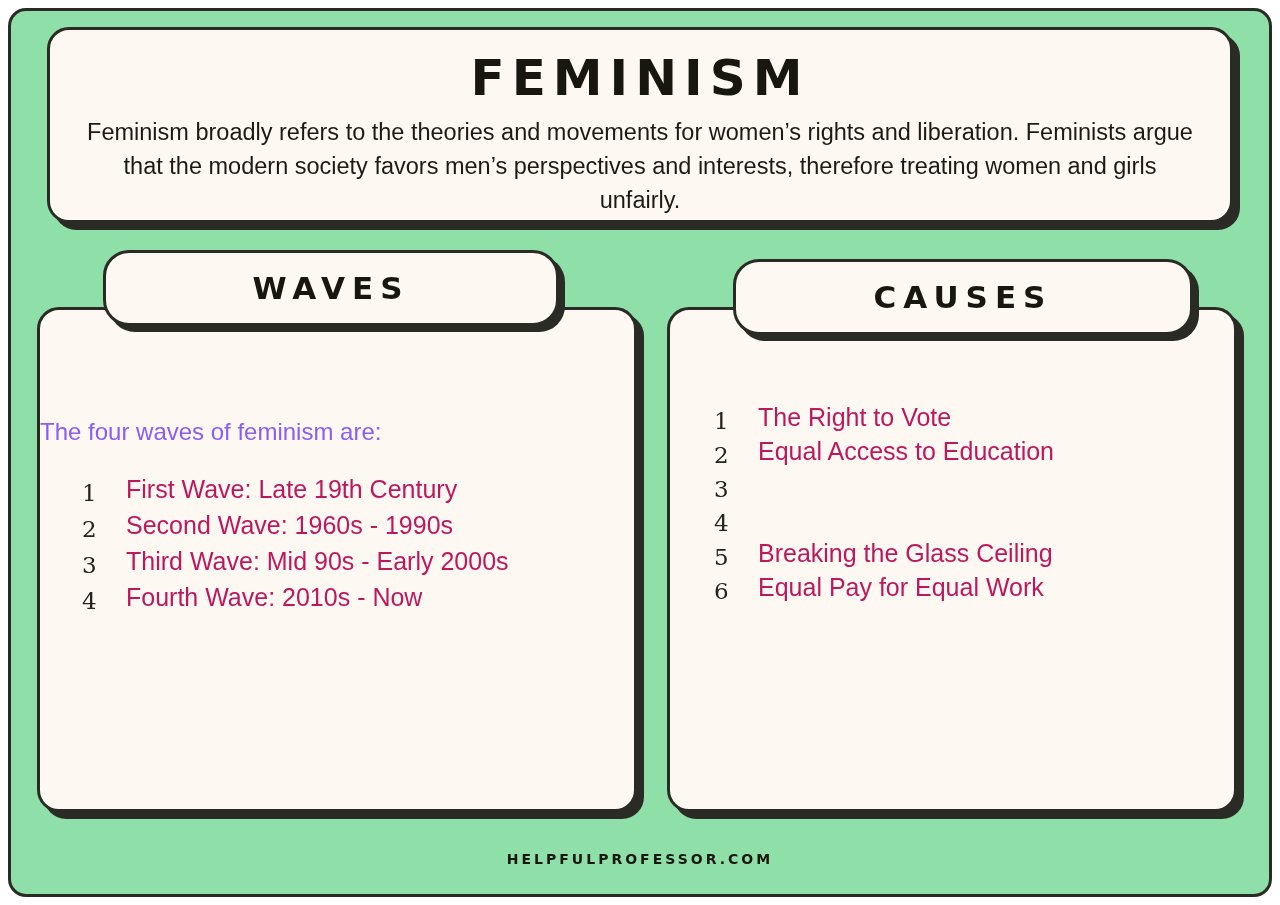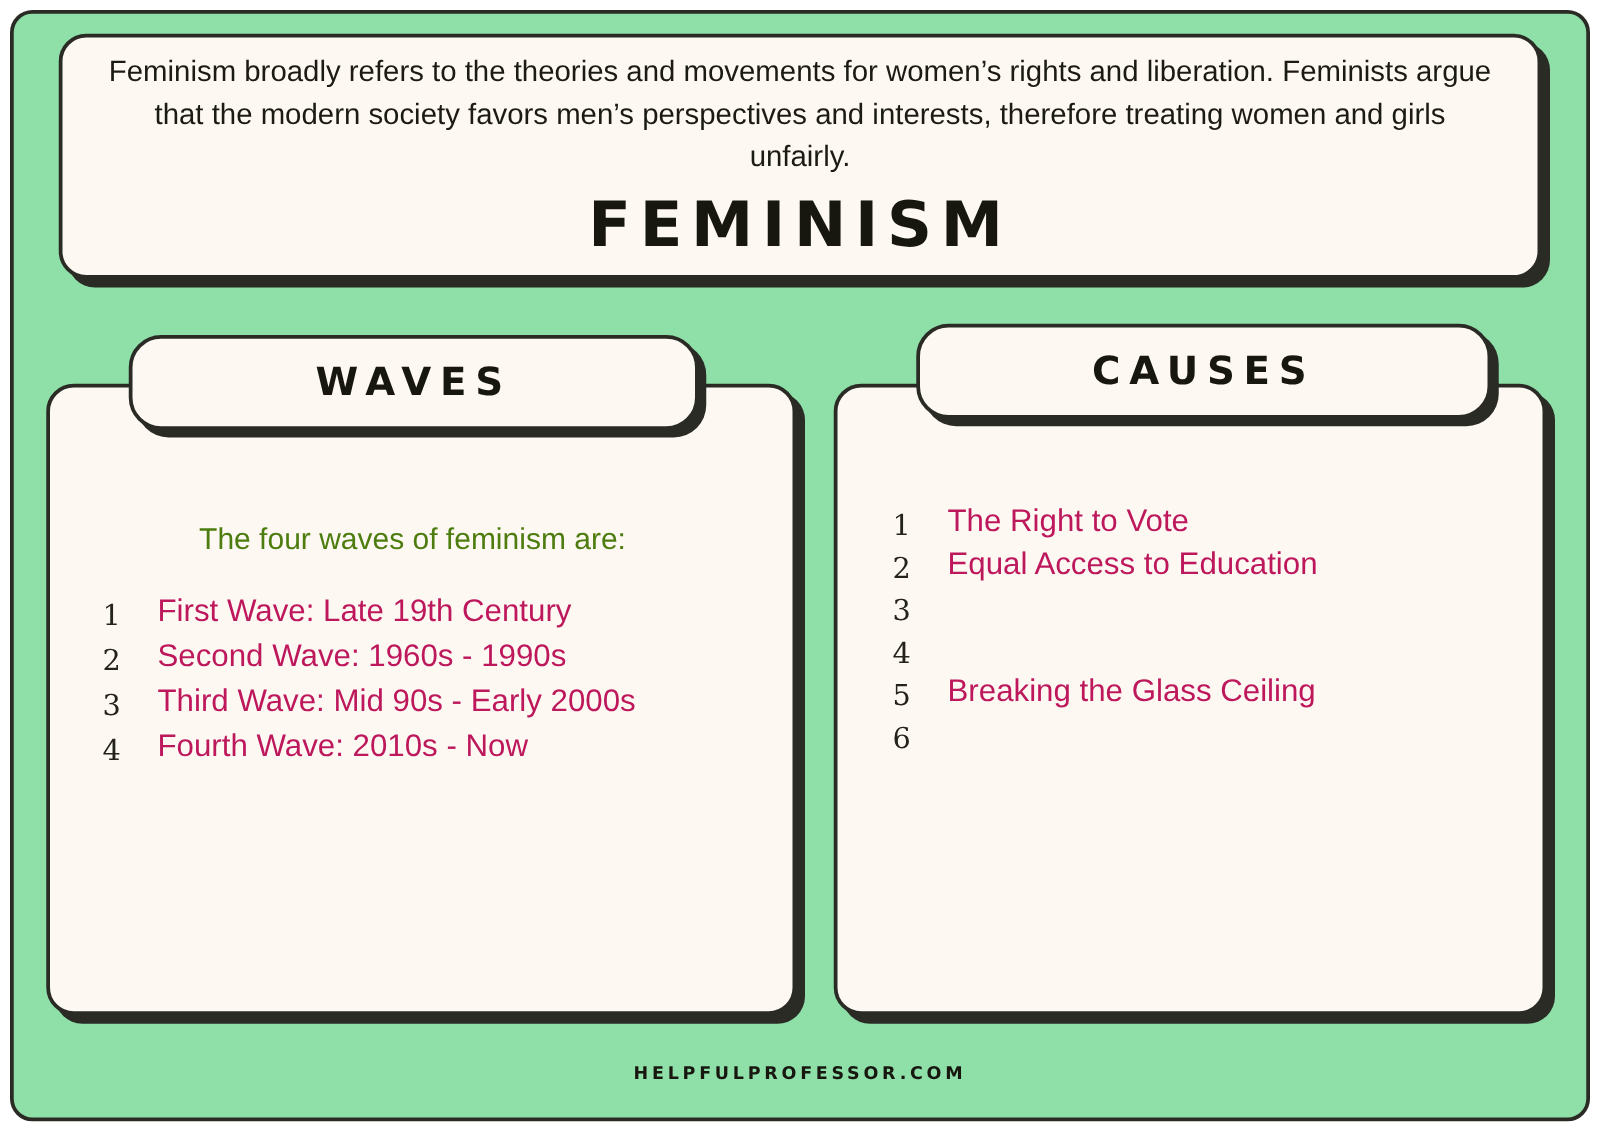--- a/index.html
+++ b/index.html
@@ -77,43 +77,42 @@
     z-index: 3;
   }
   .pill-label {
     font-family: "DejaVu Sans", sans-serif;
     font-weight: 700;
     font-size: 31px;
     letter-spacing: 7px;
     color: #17170f;
   }
 
-  #waves-pill { left: 92px; top: 257px; width: 456px; }
+  #waves-pill { left: 92px; top: 239px; width: 456px; }
   #causes-pill { left: 722px; top: 248px; width: 460px; }
 
   
   #waves-card {
     left: 26px;
     top: 296px;
     width: 600px;
     height: 505px;
     z-index: 1;
   }
   #causes-card {
     left: 656px;
     top: 296px;
     width: 570px;
     height: 505px;
     z-index: 1;
   }
 
   #waves-subtitle {
-    text-align: center;
     font-size: 24px;
-    color: #4d7c0f;
+    color: #8b5cf6;
     margin: 108px 0 12px 0;
     padding-right: 14px;
   }
 
   .list {
     margin: 0;
     padding: 0;
     list-style: none;
   }
   #waves-list { margin-top: 28px; padding-left: 42px; }
@@ -165,22 +164,22 @@
     letter-spacing: 3px;
     color: #17170f;
   }
 </style>
 </head>
 <body>
 
 <div class="poster">
 
   <div class="card" id="header-card">
+    <div id="poster-title">FEMINISM</div>
     <div id="intro-text">Feminism broadly refers to the theories and movements for women’s rights and liberation. Feminists argue that the modern society favors men’s perspectives and interests, therefore treating women and girls unfairly.</div>
-    <div id="poster-title">FEMINISM</div>
   </div>
 
   <div class="pill" id="waves-pill">
     <span class="pill-label">WAVES</span>
   </div>
 
   <div class="card" id="waves-card">
     <div id="waves-subtitle">The four waves of feminism are:</div>
     <ul class="list" id="waves-list">
       <li class="list-item">
@@ -242,19 +241,23 @@
       </li>
       <li class="list-item">
         <span class="item-num">5</span>
         <span class="item-body">
           <span class="item-text">Breaking the Glass Ceiling</span>
           <span class="item-rule"></span>
         </span>
       </li>
       <li class="list-item">
         <span class="item-num">6</span>
+        <span class="item-body">
+          <span class="item-text">Equal Pay for Equal Work</span>
+          <span class="item-rule"></span>
+        </span>
       </li>
     </ul>
   </div>
 
   <div id="footer">HELPFULPROFESSOR.COM</div>
 
 </div>
 
 </body></html>

